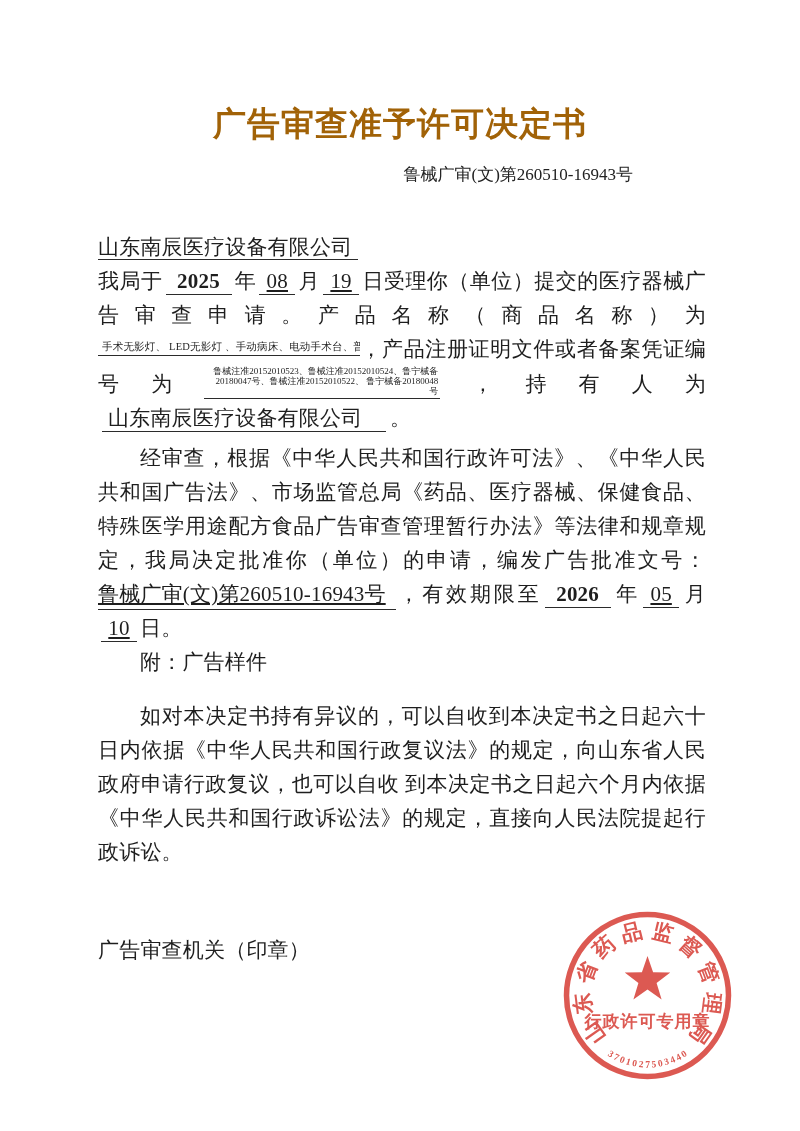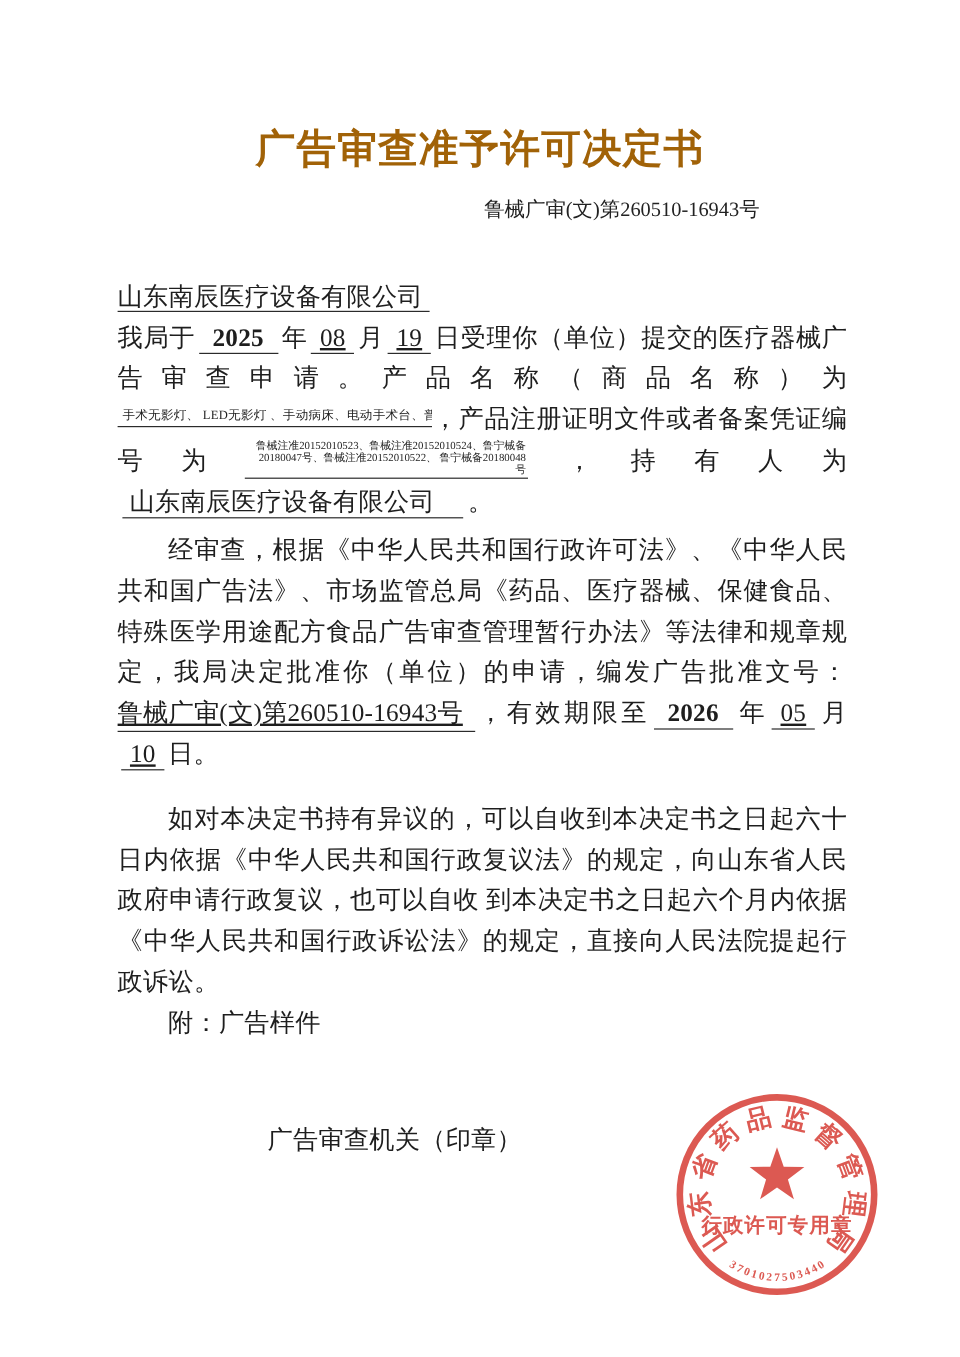--- a/index.html
+++ b/index.html
@@ -80,21 +80,21 @@
     text-align:left;
     padding:0 10px 2px 0;
   }
   .fill-approval .u{text-decoration:underline;}
   .sign-block{
     margin-top:64px;
     font-size:21px;
     line-height:34px;
   }
   .sign-authority{
-    text-align:center;
+    text-align:left;
     padding-right:146px;
   }
   .sign-date{
     margin-top:6px;
     text-align:right;
     padding-right:142px;
   }
   .seal{
     position:absolute;
     left:560px;top:908px;
@@ -122,23 +122,23 @@
   <div class="doc-no">鲁械广审(文)第260510-16943号</div>
 
   <div class="body">
 
     <p class="addressee-line"><span class="addr-u">山东南辰医疗设备有限公司</span></p>
 
     <p class="para p1"><span>我局于</span><span class="fill fill-year">2025</span><span>年</span><span class="fill fill-mm">08</span><span>月</span><span class="fill fill-dd">19</span><span>日受理你（单位）提交的医疗器械广告审查申请。产品名称（商品名称）为</span><span class="fill fill-product">手术无影灯、 LED无影灯 、手动病床、电动手术台、普通病床</span><span>，产品注册证明文件或者备案凭证编号为</span><span class="fill fill-certs">鲁械注准20152010523、鲁械注准20152010524、鲁宁械备20180047号、鲁械注准20152010522、 鲁宁械备20180048号</span><span>，持有人为</span><span class="fill fill-holder">山东南辰医疗设备有限公司</span><span>。</span></p>
 
     <p class="para p2 indent"><span>经审查，根据《中华人民共和国行政许可法》、《中华人民共和国广告法》、市场监管总局《药品、医疗器械、保健食品、特殊医学用途配方食品广告审查管理暂行办法》等法律和规章规定，我局决定批准你（单位）的申请，编发广告批准文号：</span><span class="fill fill-approval"><span class="u">鲁械广审(文)第260510-16943号</span></span><span>，有效期限至</span><span class="fill fill-year">2026</span><span>年</span><span class="fill fill-mm">05</span><span>月</span><span class="fill fill-dd">10</span><span>日。</span></p>
 
+    <p class="para attachment">附：广告样件</p>
+
     <p class="para p3 indent">如对本决定书持有异议的，可以自收到本决定书之日起六十日内依据《中华人民共和国行政复议法》的规定，向山东省人民政府申请行政复议，也可以自收 到本决定书之日起六个月内依据《中华人民共和国行政诉讼法》的规定，直接向人民法院提起行政诉讼。</p>
-
-    <p class="para attachment">附：广告样件</p>
 
     <div class="sign-block">
       <div class="sign-authority">广告审查机关（印章）</div>
     </div>
   </div>
 
   <div class="seal">
     <svg id="seal-svg" viewBox="0 0 175 175" style="color: rgb(216, 71, 63);">
       <circle cx="87.5" cy="87.5" r="81" fill="none" stroke="currentColor" stroke-width="5.5"></circle>
       <polygon fill="currentColor" points="87.5,48 93.1,64.2 110.3,64.6 96.6,75 101.6,91.4 87.5,81.6 73.4,91.4 78.4,75 64.7,64.6 81.9,64.2"></polygon>

